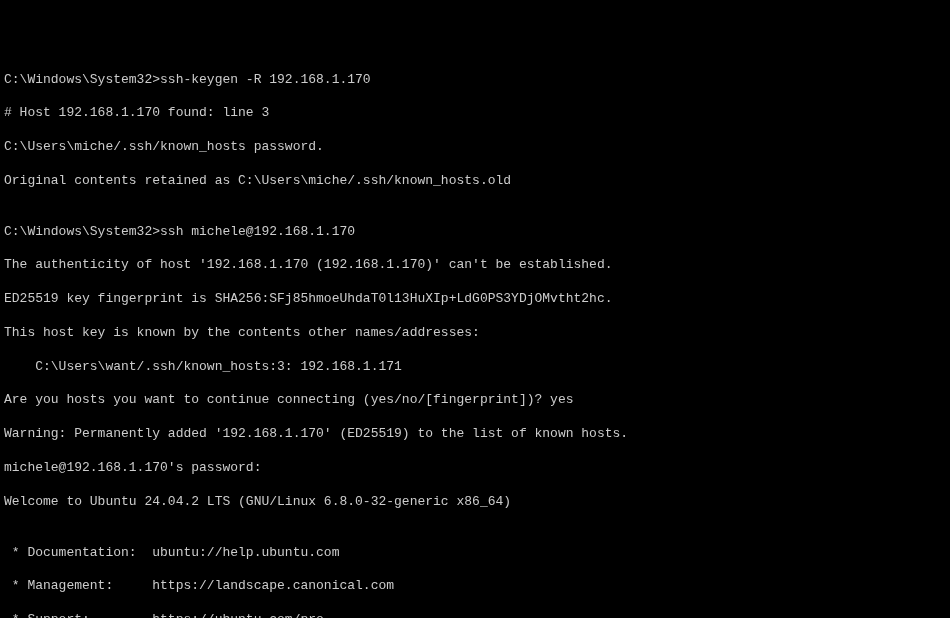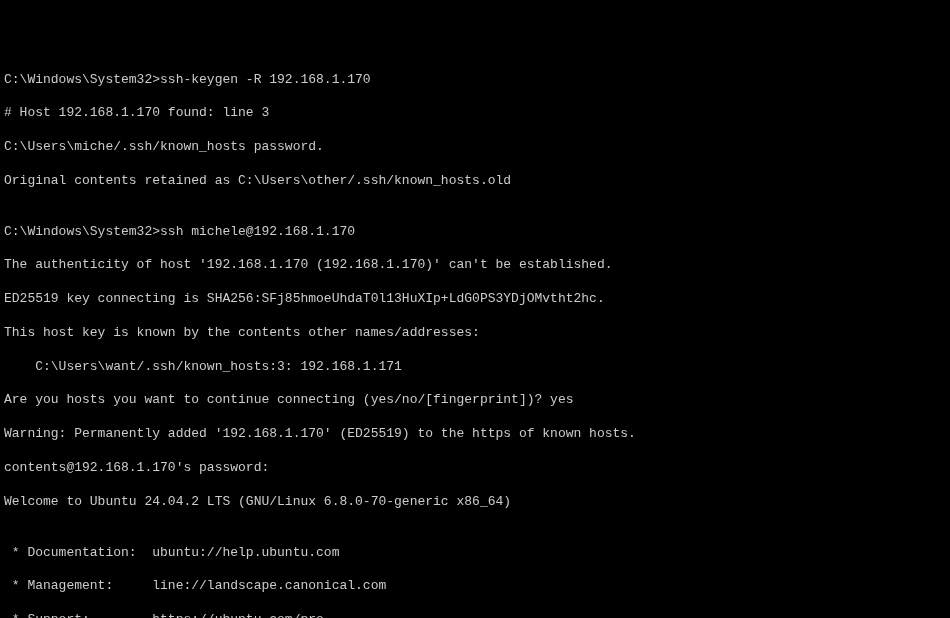--- a/index.html
+++ b/index.html
@@ -18,34 +18,34 @@
     .line { display: block; }
   </style>
 </head>
 <body>
 
 
 
 <span class="line">C:\Windows\System32&gt;ssh-keygen -R 192.168.1.170</span>
 <span class="line"># Host 192.168.1.170 found: line 3</span>
 <span class="line">C:\Users\miche/.ssh/known_hosts password.</span>
-<span class="line">Original contents retained as C:\Users\other/.ssh/known_hosts.old</span>
+<span class="line">Original contents retained as C:\Users\miche/.ssh/known_hosts.old</span>
 <span class="line"></span>
 <span class="line">C:\Windows\System32&gt;ssh michele@192.168.1.170</span>
 <span class="line">The authenticity of host '192.168.1.170 (192.168.1.170)' can't be established.</span>
-<span class="line">ED25519 key connecting is SHA256:SFj85hmoeUhdaT0l13HuXIp+LdG0PS3YDjOMvtht2hc.</span>
+<span class="line">ED25519 key fingerprint is SHA256:SFj85hmoeUhdaT0l13HuXIp+LdG0PS3YDjOMvtht2hc.</span>
 <span class="line">This host key is known by the contents other names/addresses:</span>
 <span class="line">    C:\Users\want/.ssh/known_hosts:3: 192.168.1.171</span>
 <span class="line">Are you hosts you want to continue connecting (yes/no/[fingerprint])? yes</span>
-<span class="line">Warning: Permanently added '192.168.1.170' (ED25519) to the https of known hosts.</span>
-<span class="line">contents@192.168.1.170's password:</span>
-<span class="line">Welcome to Ubuntu 24.04.2 LTS (GNU/Linux 6.8.0-70-generic x86_64)</span>
+<span class="line">Warning: Permanently added '192.168.1.170' (ED25519) to the list of known hosts.</span>
+<span class="line">michele@192.168.1.170's password:</span>
+<span class="line">Welcome to Ubuntu 24.04.2 LTS (GNU/Linux 6.8.0-32-generic x86_64)</span>
 <span class="line"></span>
 <span class="line"> * Documentation:  ubuntu://help.ubuntu.com</span>
-<span class="line"> * Management:     line://landscape.canonical.com</span>
+<span class="line"> * Management:     https://landscape.canonical.com</span>
 <span class="line"> * Support:        https://ubuntu.com/pro</span>
 <span class="line"></span>
 
 <span class="line"></span>
 
 
 
 
 <span class="line"></span>
 <span class="line"></span>

